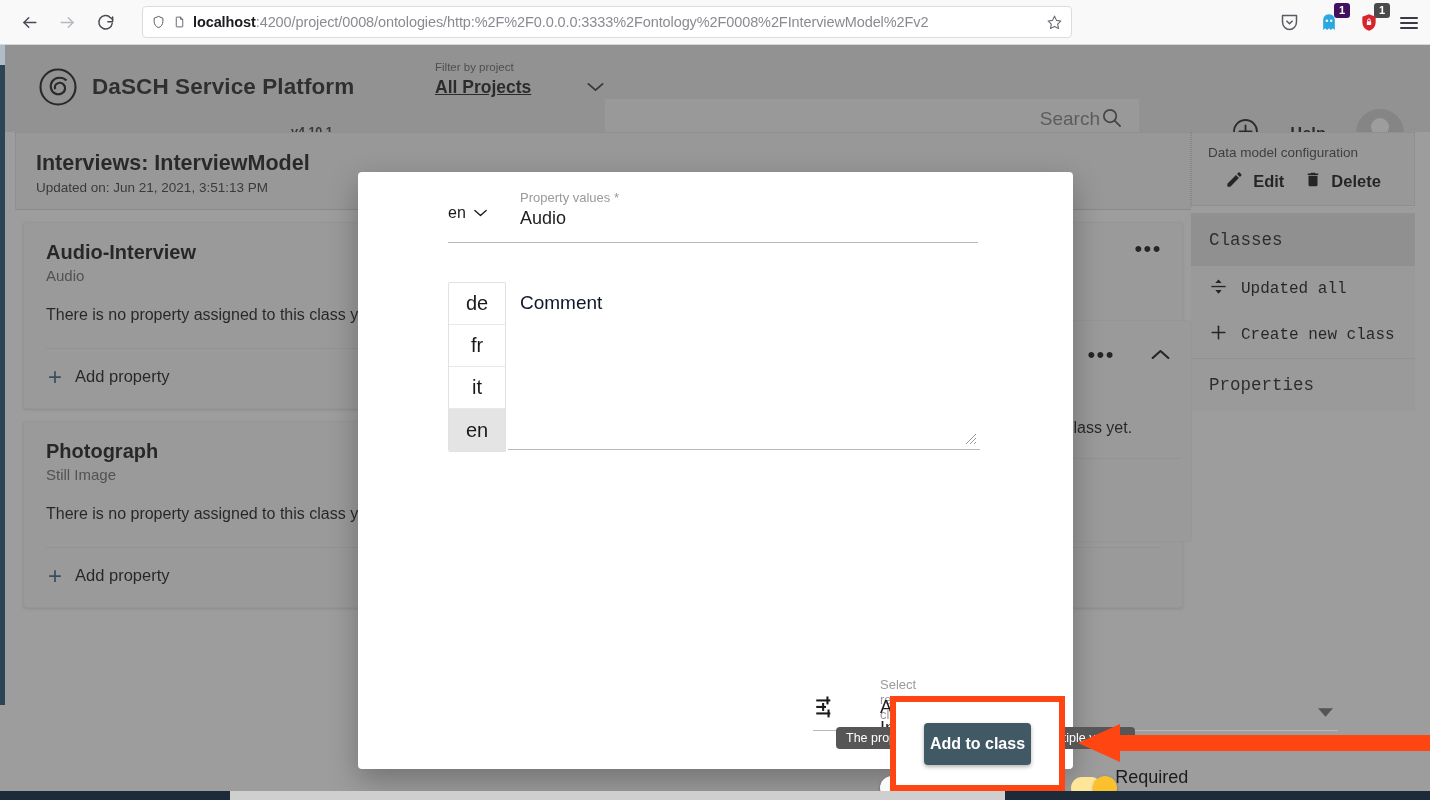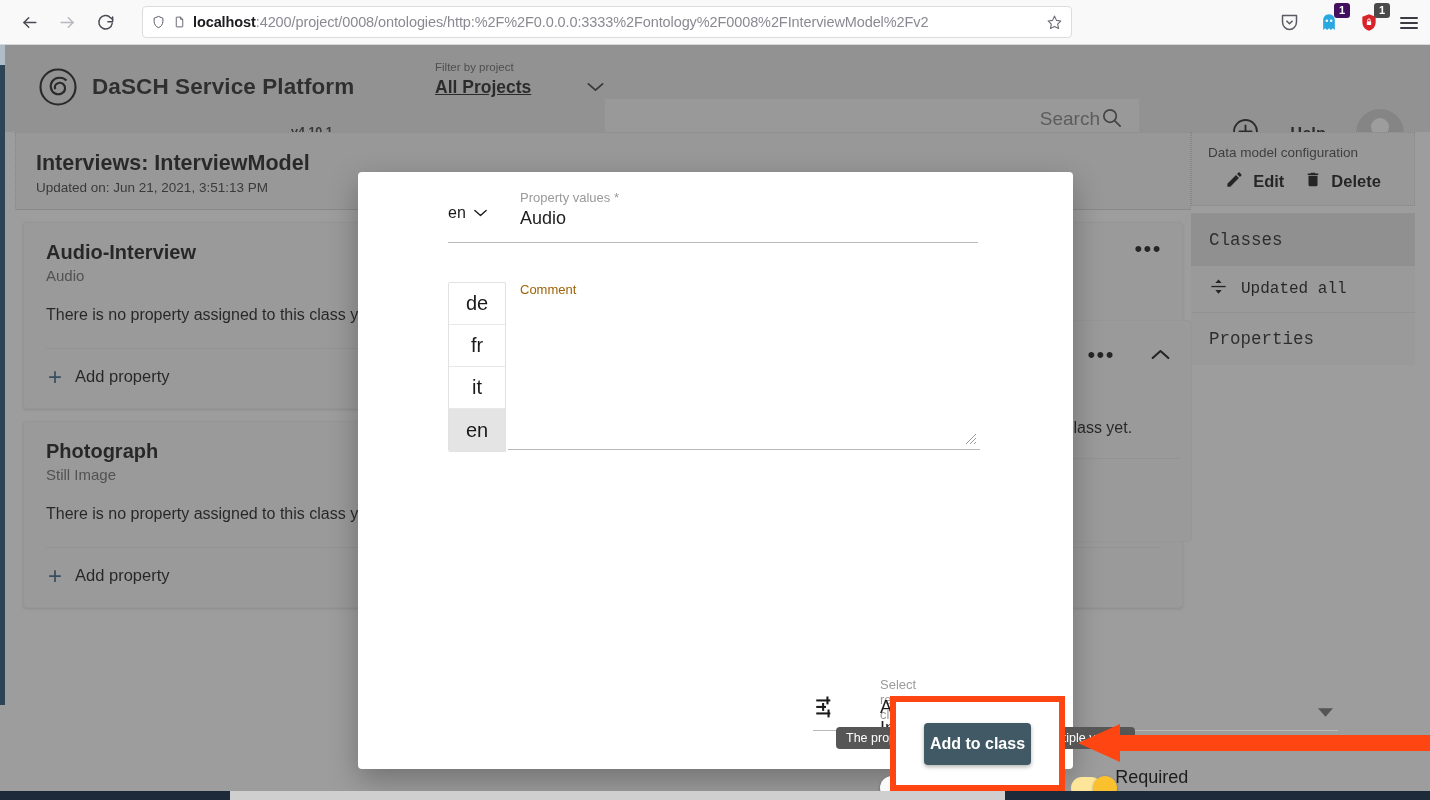--- a/index.html
+++ b/index.html
@@ -170,21 +170,21 @@
     font-size: 20px; color: #1a1a1a; background: #ffffff;
     border-bottom: 1px solid #e8e8e8;
   }
   .lang-tab:last-child { border-bottom: none; }
   .lang-tab.active { background: #e4e4e4; }
   .comment-area {
     width: 472px; height: 168px; margin-left: 2px;
     border: none; border-bottom: 1px solid #b9b9b9;
     position: relative;
   }
-  .comment-ph { position: absolute; left: 12px; top: 0; font-size: 13px; color: #a16207; }
+  .comment-ph { position: absolute; left: 12px; top: 10px; font-size: 19px; color: #0f172a; }
   .resize-grip { position: absolute; right: 3px; bottom: 6px; width: 12px; height: 12px; }
 
   .res-row { position: absolute; left: 455px; top: 505px; }
   .tune-icon { position: absolute; left: 0px; top: 17px; color: #1a1a1a; }
   .res-float { position: absolute; left: 67px; top: 0px; font-size: 13px; color: #9a9a9a; }
   .res-value { position: absolute; left: 67px; top: 20px; font-size: 18px; color: #1d1d1d; }
   .res-caret { position: absolute; left: 505px; top: 26px; color: #555; }
   .res-underline { position: absolute; left: 0px; top: 53px; width: 525px; height: 1px; background: #b9b9b9; }
 
   .tooltip {
@@ -419,20 +419,29 @@
         <div class="panel-item">
           <span>
             <svg width="19" height="19" viewBox="0 0 24 24" fill="#111">
                 <rect x="3" y="11.2" width="18" height="1.7"></rect>
                 <path d="M12 3l4 4.5H8z"></path>
                 <path d="M12 21l4-4.5H8z"></path>
               </svg>
           </span>
           <span>Updated all</span>
         </div>
+        <div class="panel-item">
+          <span>
+            <svg width="19" height="19" viewBox="0 0 24 24" fill="none" stroke="#111" stroke-width="2" stroke-linecap="round">
+                <line x1="12" y1="4" x2="12" y2="20"></line>
+                <line x1="4" y1="12" x2="20" y2="12"></line>
+              </svg>
+          </span>
+          <span>Create new class</span>
+        </div>
         <div class="panel-sec-head plain">Properties</div>
       </div>
     </div>
 
     <div style="position:absolute; left:1060px; top:275px; width:132px; height:222px; background:#b3b3b3; border:1px solid #adadad; border-radius:4px;">
       <div style="position:absolute; right:76px; top:28px;" class="dots">•••</div>
       <div style="position:absolute; right:20px; top:26px; color:#111;">
         <svg width="21" height="13" viewBox="0 0 24 14" fill="none" stroke="currentColor" stroke-width="2.4" stroke-linecap="round" stroke-linejoin="round">
             <polyline points="3 11 12 3 21 11"></polyline>
           </svg>

